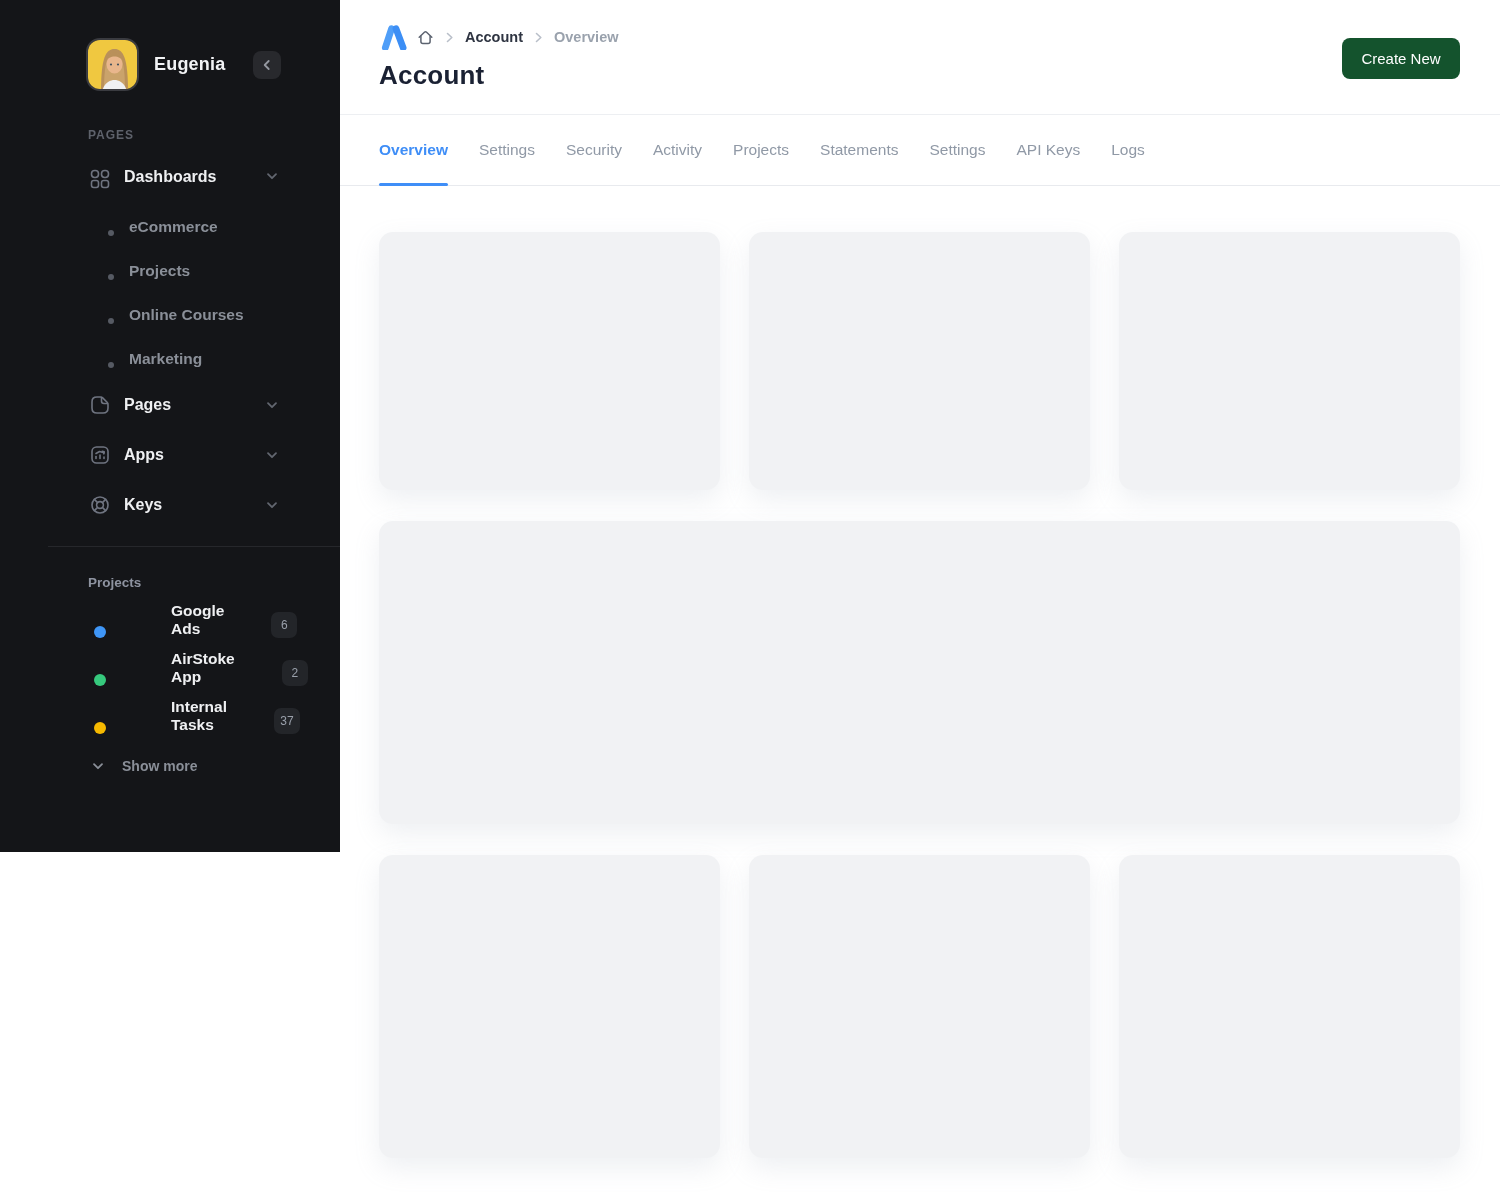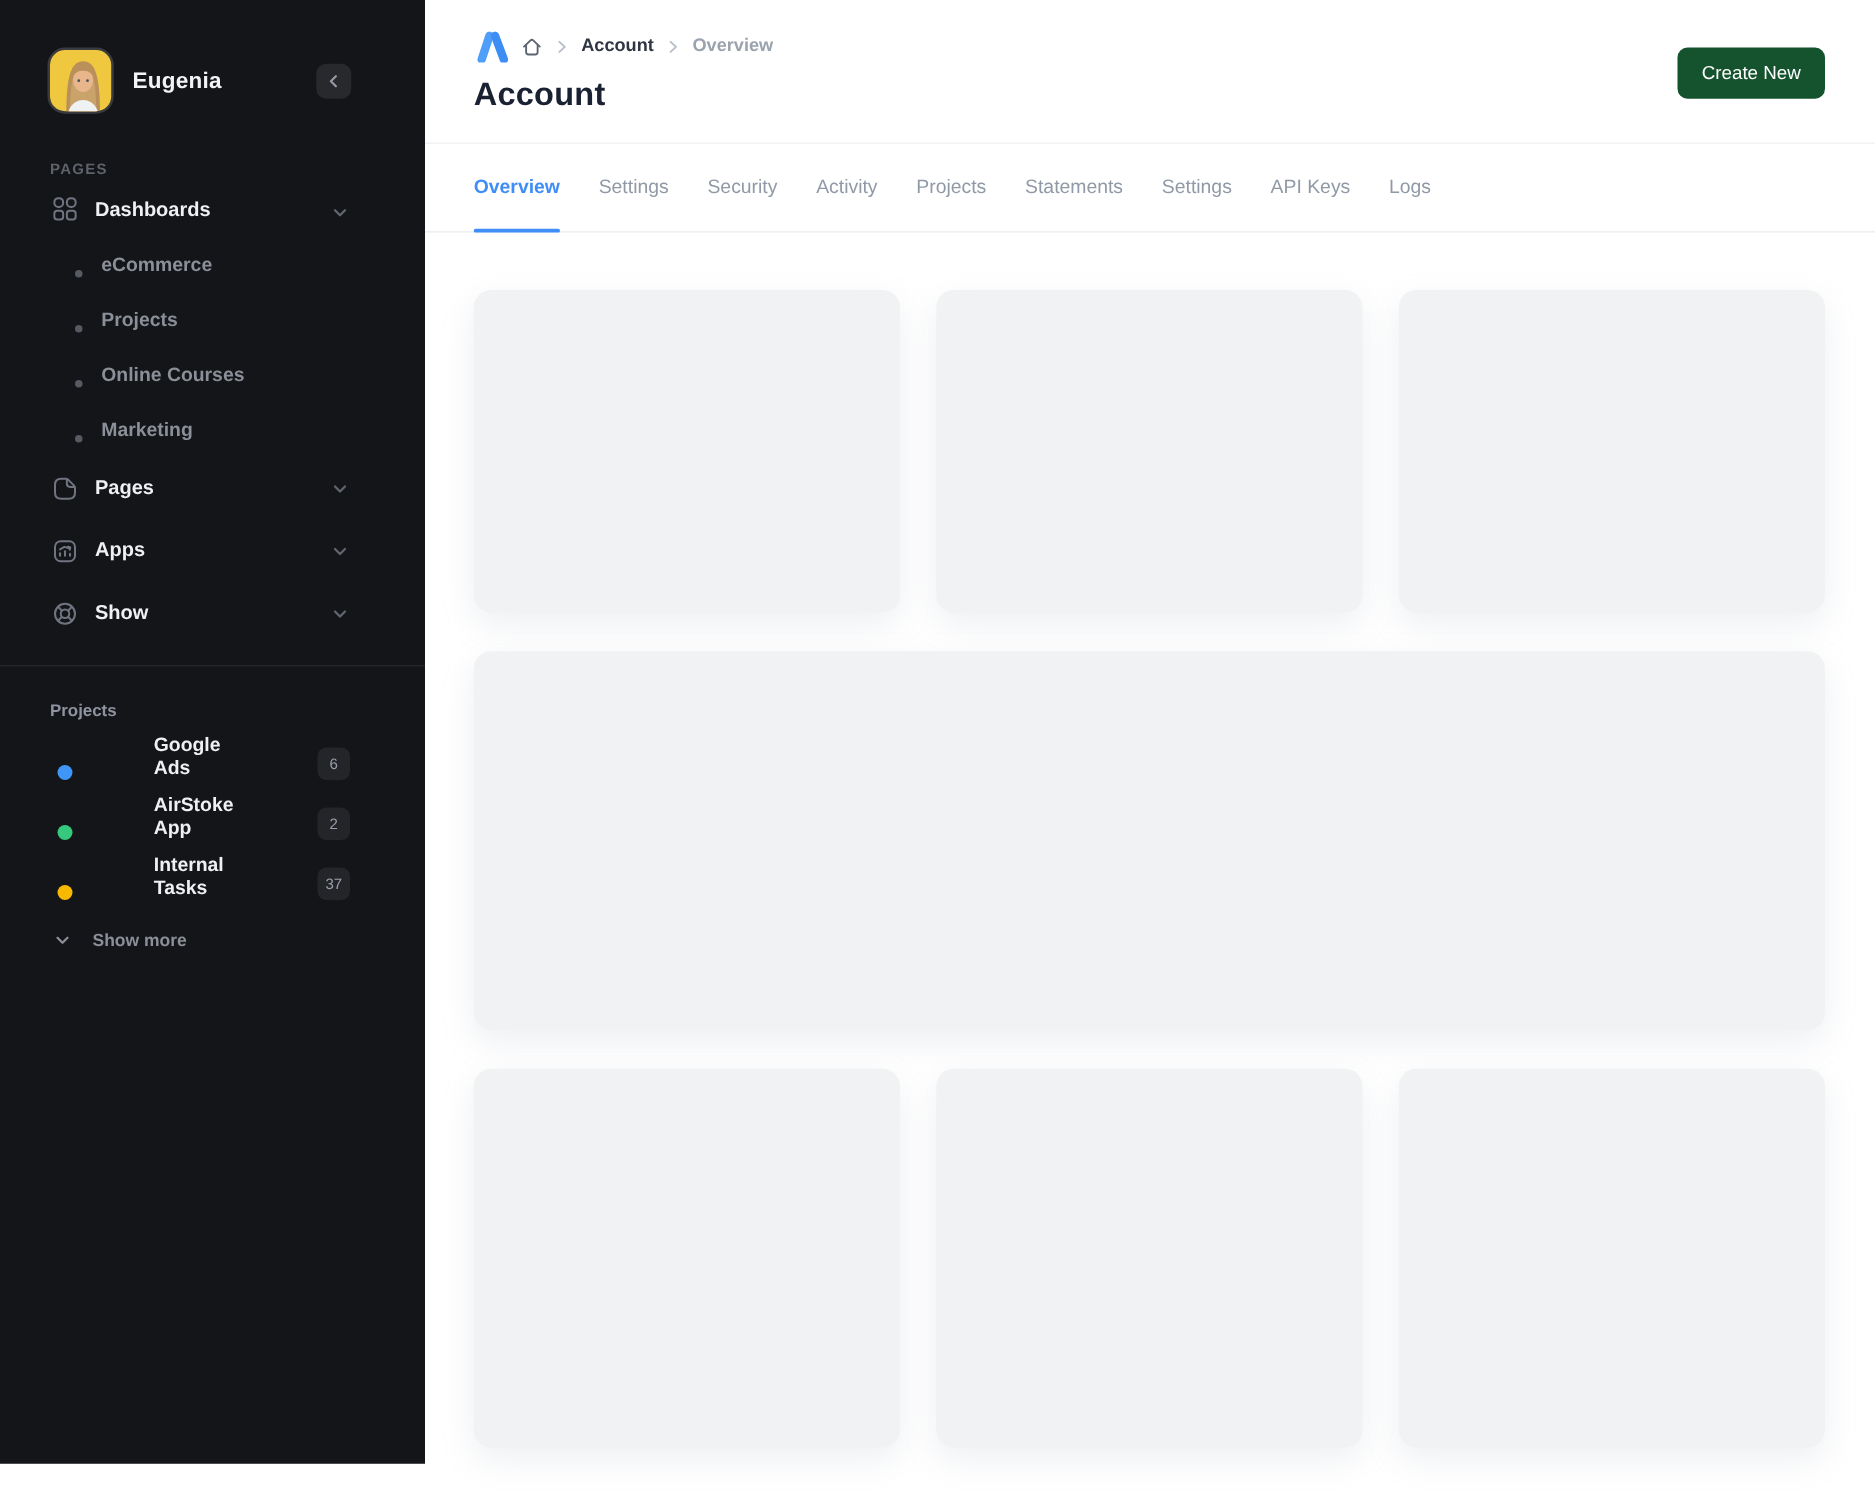--- a/index.html
+++ b/index.html
@@ -1,35 +1,35 @@
 <!DOCTYPE html>
 <html><head>
 <meta charset="utf-8">
 <style>
   * { margin:0; padding:0; box-sizing:border-box; font-family:"Liberation Sans","DejaVu Sans",sans-serif; }
   html,body { width:1500px; height:1200px; }
   body { display:flex; background:#ffffff; overflow:hidden; }
 
   
-  .sidebar { width:340px; height:1171px; background:#141518; flex-shrink:0; position:relative; }
+  .sidebar { width:340px; height:852px; background:#141518; flex-shrink:0; position:relative;padding-left:48px; }
 
   .user-row { position:relative; margin:38px 0 0 38px; height:53px; display:flex; align-items:center; }
   .avatar { width:53px; height:53px; border-radius:14px; overflow:hidden; border:2px solid #3a3b40; flex-shrink:0; }
   .avatar svg { display:block; }
   .user-name { margin-left:15px; font-size:18px; font-weight:bold; color:#f2f3f5; letter-spacing:.2px; }
   .collapse-btn { position:absolute; top:13px; right:59px; width:28px; height:28px; background:#28292d; border:none; border-radius:8px; display:flex; align-items:center; justify-content:center; cursor:pointer; }
 
   .search-box { margin:42px 60px 0 40px; height:37px; background:#1f2024; border-radius:10px; display:flex; align-items:center; padding:0 12px; }
   .search-box svg { flex-shrink:0; }
   .search-input { background:transparent; border:none; outline:none; color:#d6d9de; font-size:14.5px; margin-left:10px; width:100%; }
   .search-input::placeholder { color:#7e838c; }
 
   .section-label { margin:37px 60px 0 40px; font-size:12px; font-weight:bold; letter-spacing:1px; color:#5e626b; }
 
-  .nav-row { margin:12px 60px 0 40px; height:24px; display:flex; align-items:flex-end; cursor:pointer; }
+  .nav-row { margin:26px 60px 0 40px; height:24px; display:flex; align-items:flex-start; cursor:pointer; }
   .nav-row .nav-icon { width:24px; display:flex; justify-content:center; }
   .nav-label { margin-left:12px; font-size:16px; font-weight:bold; color:#eff0f2; }
   .nav-chev { margin-left:auto; display:flex; }
 
   .pill { margin:21px 60px 0 40px; height:41px; border-radius:12px; background:#3f96f7; display:flex; align-items:center; padding-left:20px; cursor:pointer; }
   .pill .dot { width:7px; height:7px; border-radius:50%; background:#ffffff; }
   .pill .pill-label { margin-left:14px; font-size:15.5px; font-weight:bold; color:#ffffff; }
 
   .sub-item { margin:20px 60px 0 40px; height:24px; display:flex; align-items:flex-end; padding-left:20px; cursor:pointer; }
   .sub-item .dot { width:6px; height:6px; border-radius:50%; background:#565a63; }
@@ -175,21 +175,21 @@
   </div>
 
   <div class="nav-row group-row">
     <span class="nav-icon">
       <svg width="22" height="22" viewBox="0 0 22 22">
         <circle cx="11" cy="11" r="8" class="icon-stroke"></circle>
         <circle cx="11" cy="11" r="3.4" class="icon-stroke"></circle>
         <path d="M5.4 5.4 L8.6 8.6 M16.6 5.4 L13.4 8.6 M5.4 16.6 L8.6 13.4 M16.6 16.6 L13.4 13.4" class="icon-stroke"></path>
       </svg>
     </span>
-    <span class="nav-label">Show</span>
+    <span class="nav-label">Keys</span>
     <span class="nav-chev">
       <svg width="16" height="16" viewBox="0 0 16 16">
           <path d="M4 6.2 L8 10.2 L12 6.2" stroke="#62666f" stroke-width="1.8" fill="none" stroke-linecap="round" stroke-linejoin="round"></path>
         </svg>
     </span>
   </div>
 
   <div class="sb-divider"></div>
 
   <div class="projects-label">Projects</div>

